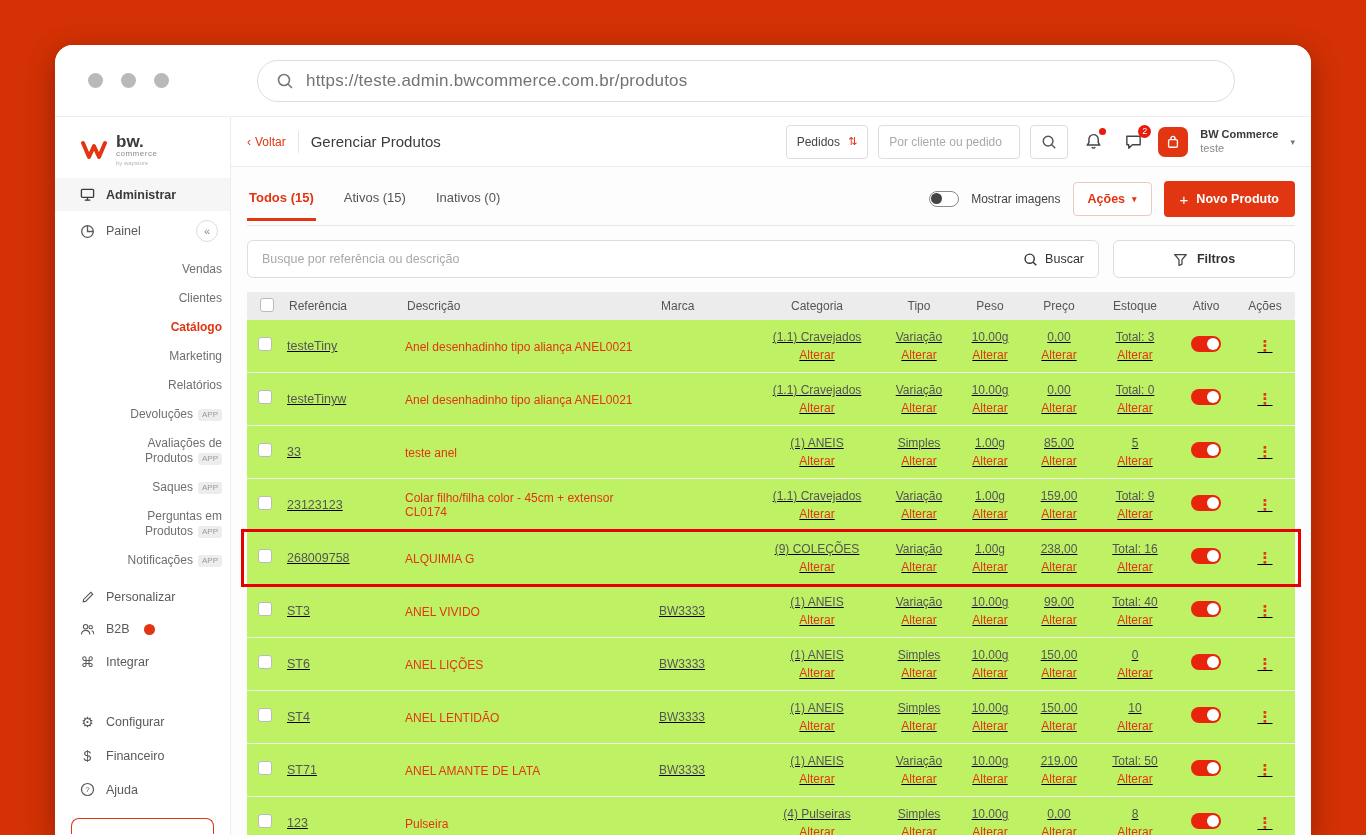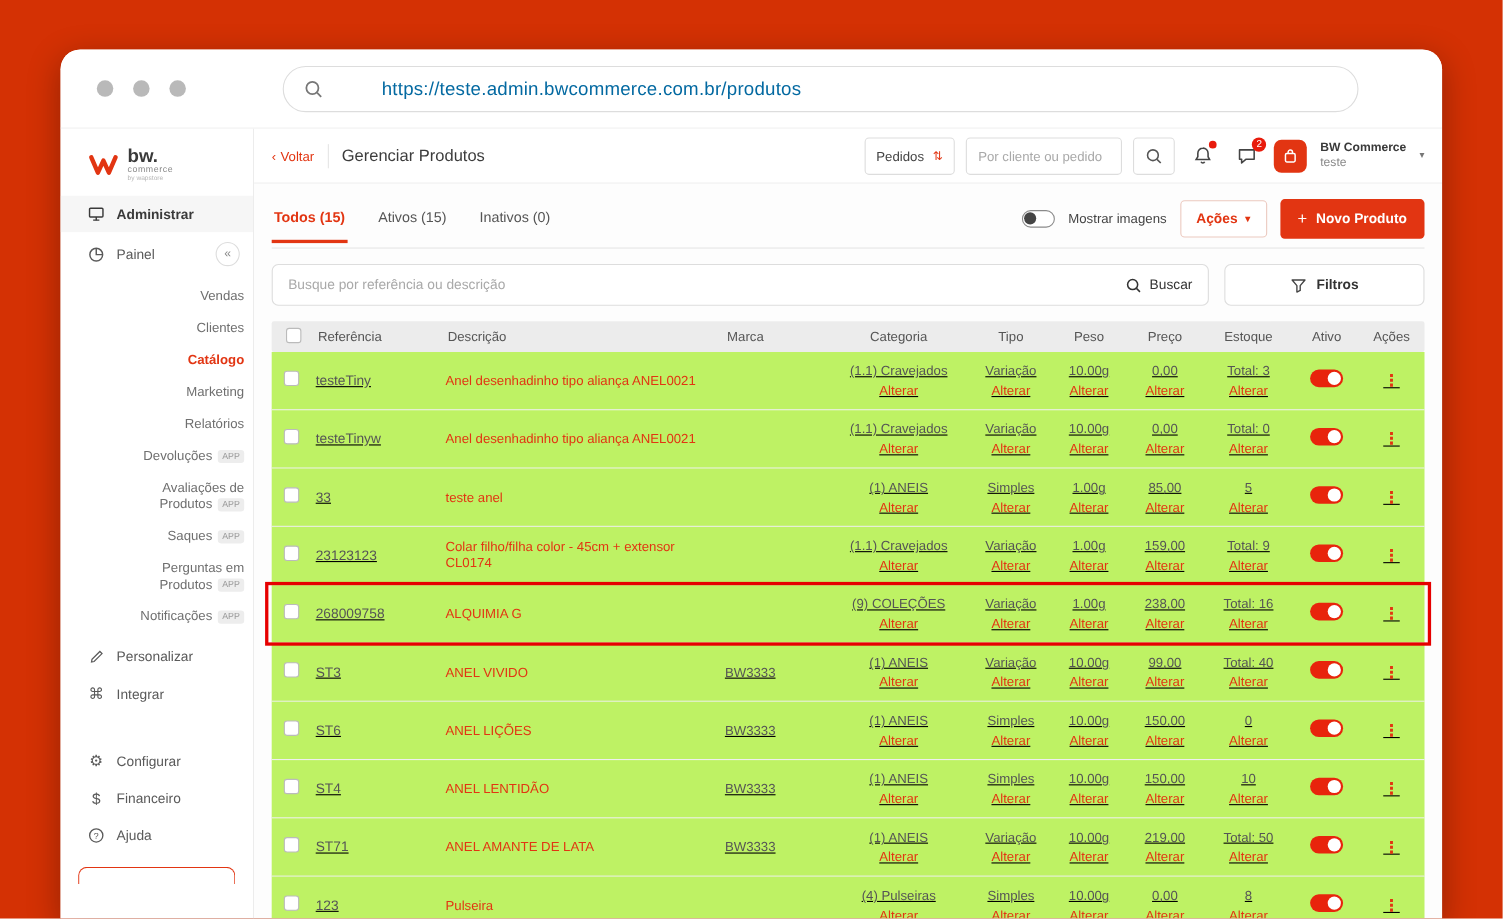--- a/index.html
+++ b/index.html
@@ -15,21 +15,21 @@
     box-shadow:0 8px 30px rgba(0,0,0,.30);
   }
   
   .chrome { height:72px; display:flex; align-items:center; padding:0 76px 0 33px; border-bottom:1px solid #eee; background:#fff; }
   .dots { display:flex; gap:18px; }
   .dot { width:15px; height:15px; border-radius:50%; background:#b9b9b9; }
   .urlbar {
     flex:1; margin-left:88px; height:42px; border:1px solid #ddd; border-radius:21px;
     display:flex; align-items:center; gap:12px; padding:0 18px; background:#fff;
   }
-  .urlbar .url { font-size:17px; color:#0369a1; letter-spacing:.2px;margin-left:41px; }
+  .urlbar .url { font-size:17px; color:#737373; letter-spacing:.2px; }
   
   .app { display:flex; height:718px; }
   .sidebar { width:176px; border-right:1px solid #ececec; background:#fff; flex-shrink:0; overflow:hidden; display:flex; flex-direction:column; }
   .content { flex:1; display:flex; flex-direction:column; min-width:0; }
   
   .logo { display:flex; align-items:center; gap:7px; padding:16px 10px 12px 26px; }
   .logo-text { display:flex; flex-direction:column; line-height:1; }
   .logo-brand { font-size:17px; font-weight:bold; color:#3a3a3a; }
   .logo-sub { font-size:8px; color:#8a8a8a; letter-spacing:.5px; }
   .logo-by { font-size:6px; color:#b5b5b5; margin-top:2px; }
@@ -207,20 +207,32 @@
 
       <div class="nav-item">
         <span class="nicon">
           <svg width="14" height="14" viewBox="0 0 16 16">
               <path d="M2.5 13.5 L3 10.8 L11.2 2.6 L13.4 4.8 L5.2 13 Z" fill="none" stroke="#5a5a5a" stroke-width="1.3"></path>
             </svg>
         </span>
         <span>Personalizar</span>
       </div>
       <div class="nav-item">
+        <span class="nicon">
+          <svg width="15" height="13" viewBox="0 0 16 14">
+              <circle cx="6" cy="4" r="2.4" fill="none" stroke="#5a5a5a" stroke-width="1.2"></circle>
+              <path d="M1.5 12.5 C1.5 9.5 3.5 8 6 8 C8.5 8 10.5 9.5 10.5 12.5" fill="none" stroke="#5a5a5a" stroke-width="1.2"></path>
+              <circle cx="11.5" cy="4.5" r="1.8" fill="none" stroke="#5a5a5a" stroke-width="1.1"></circle>
+              <path d="M12.5 8 C14 8.6 14.8 10.2 14.8 12" fill="none" stroke="#5a5a5a" stroke-width="1.1"></path>
+            </svg>
+        </span>
+        <span>B2B</span>
+        <span class="hot-badge"></span>
+      </div>
+      <div class="nav-item">
         <span class="nicon">⌘</span>
         <span>Integrar</span>
       </div>
 
       <div class="nav-gap"></div>
 
       <div class="nav-item">
         <span class="nicon">⚙</span>
         <span>Configurar</span>
       </div>

